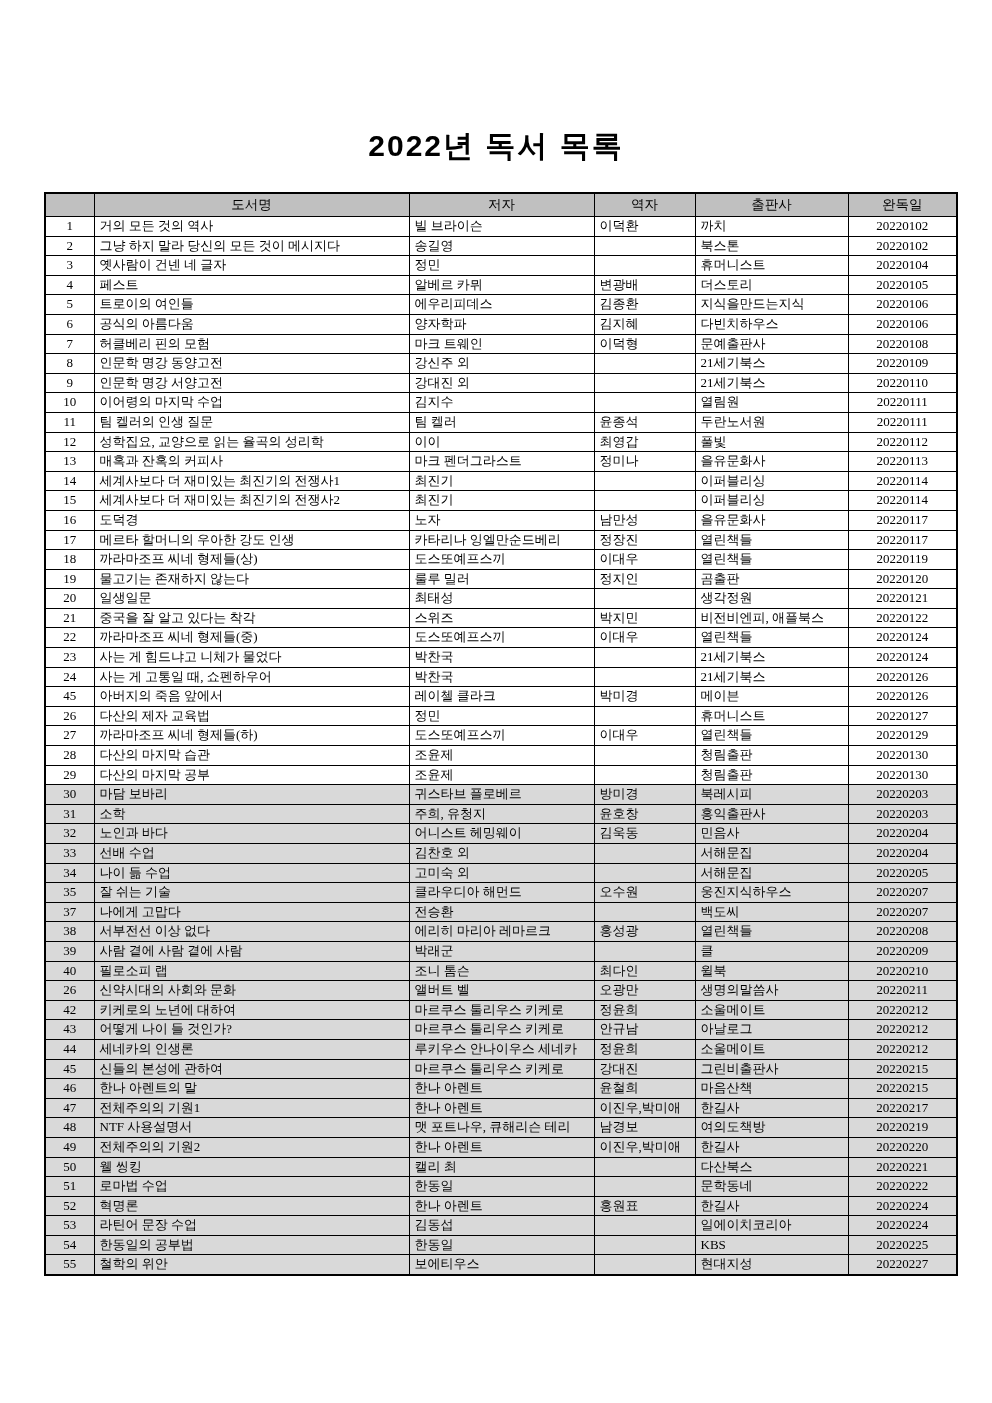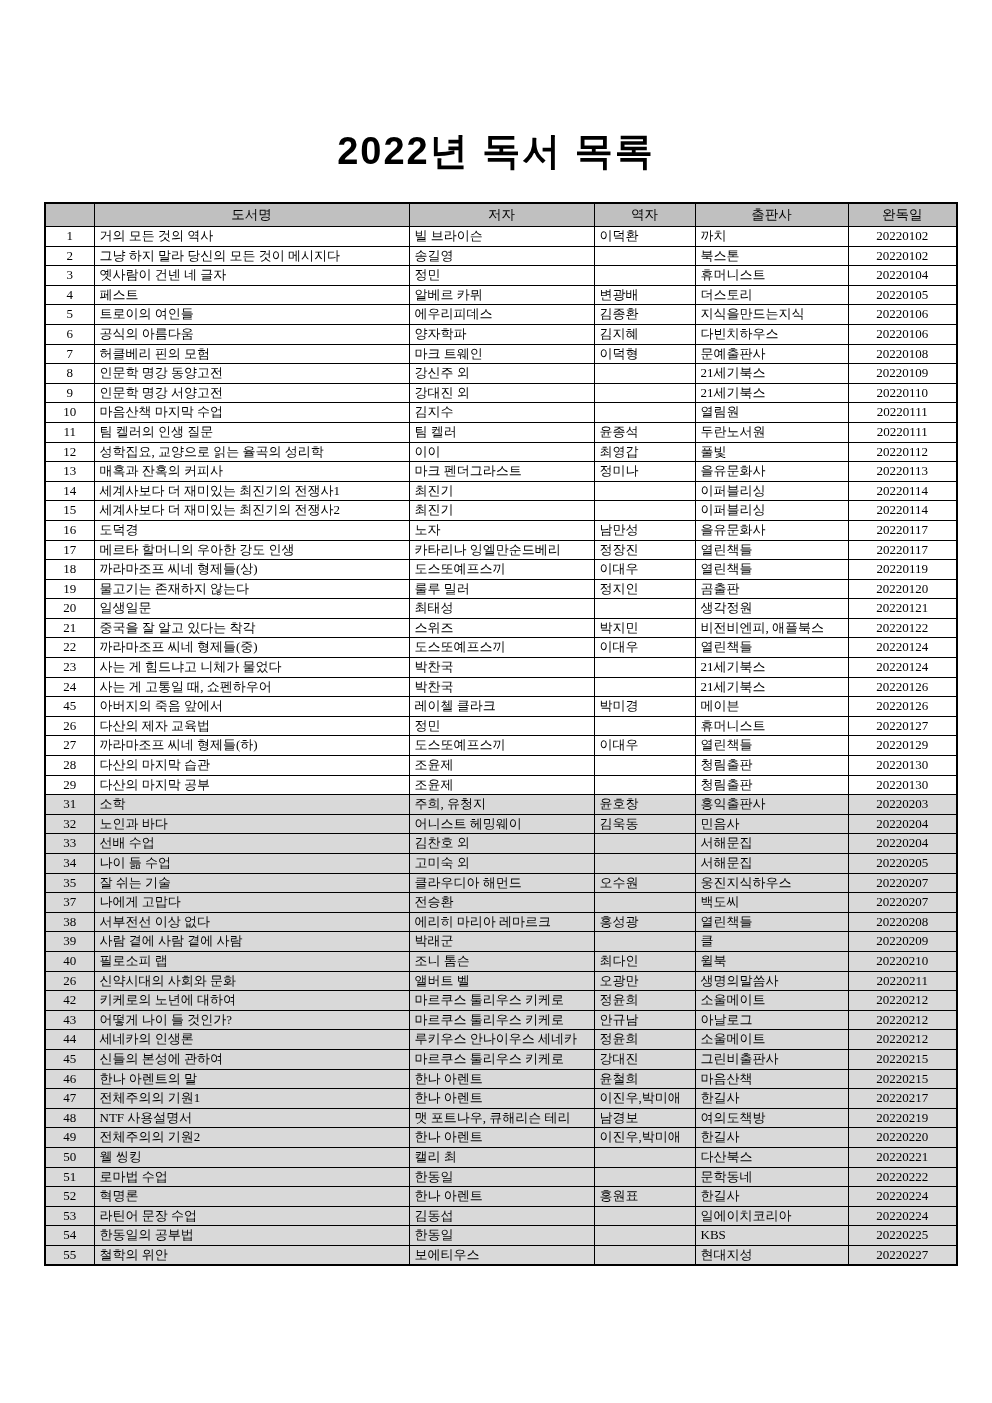--- a/index.html
+++ b/index.html
@@ -17,21 +17,21 @@
   }
   .page{
     width:992px;height:1403px;
     padding-top:126px;
     background:#fff;
   }
   .doc-title{
     text-align:center;
     font-family:"Liberation Sans","DejaVu Sans",sans-serif;
     font-weight:bold;
-    font-size:38px;
+    font-size:30px;
     letter-spacing:2px;
     color:#000;
   }
   table.book-table{
     border-collapse:collapse;
     table-layout:fixed;
     margin-left:44px;
     margin-top:25px;
     width:912px;
     border:2px solid var(--border);
@@ -155,21 +155,21 @@
         <tr>
           <td class="c-no">9</td>
           <td class="c-title">인문학 명강 서양고전</td>
           <td class="c-author">강대진 외</td>
           <td class="c-translator"></td>
           <td class="c-publisher">21세기북스</td>
           <td class="c-date">20220110</td>
         </tr>
         <tr>
           <td class="c-no">10</td>
-          <td class="c-title">마음산책 마지막 수업</td>
+          <td class="c-title">이어령의 마지막 수업</td>
           <td class="c-author">김지수</td>
           <td class="c-translator"></td>
           <td class="c-publisher">열림원</td>
           <td class="c-date">20220111</td>
         </tr>
         <tr>
           <td class="c-no">11</td>
           <td class="c-title">팀 켈러의 인생 질문</td>
           <td class="c-author">팀 켈러</td>
           <td class="c-translator">윤종석</td>
@@ -314,20 +314,28 @@
         </tr>
         <tr>
           <td class="c-no">29</td>
           <td class="c-title">다산의 마지막 공부</td>
           <td class="c-author">조윤제</td>
           <td class="c-translator"></td>
           <td class="c-publisher">청림출판</td>
           <td class="c-date">20220130</td>
         </tr>
         <tr class="shaded">
+          <td class="c-no">30</td>
+          <td class="c-title">마담 보바리</td>
+          <td class="c-author">귀스타브 플로베르</td>
+          <td class="c-translator">방미경</td>
+          <td class="c-publisher">북레시피</td>
+          <td class="c-date">20220203</td>
+        </tr>
+        <tr class="shaded">
           <td class="c-no">31</td>
           <td class="c-title">소학</td>
           <td class="c-author">주희, 유청지</td>
           <td class="c-translator">윤호창</td>
           <td class="c-publisher">홍익출판사</td>
           <td class="c-date">20220203</td>
         </tr>
         <tr class="shaded">
           <td class="c-no">32</td>
           <td class="c-title">노인과 바다</td>

